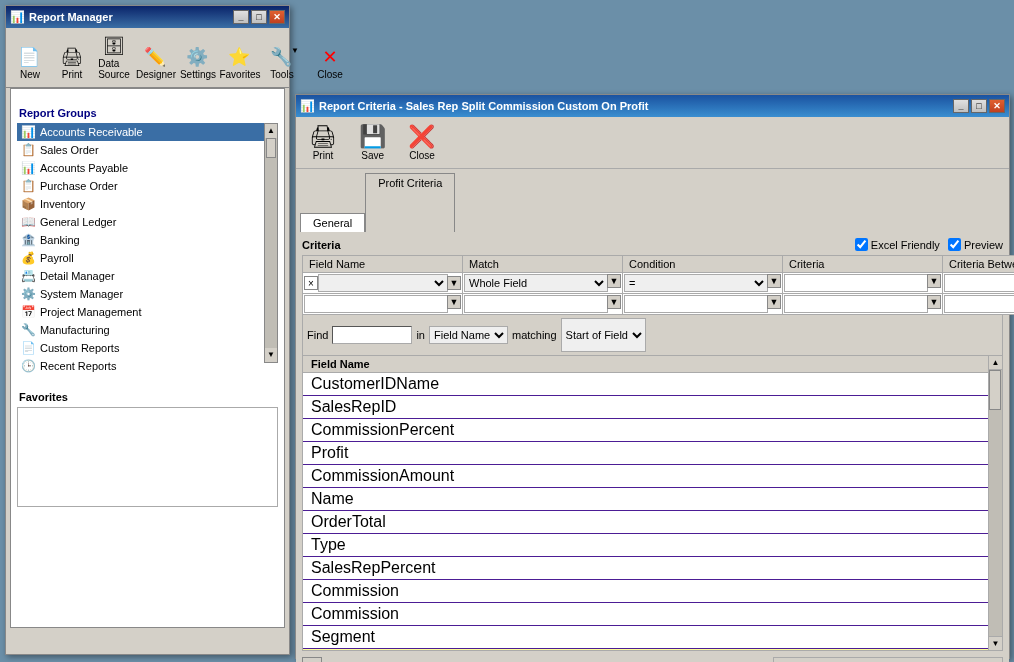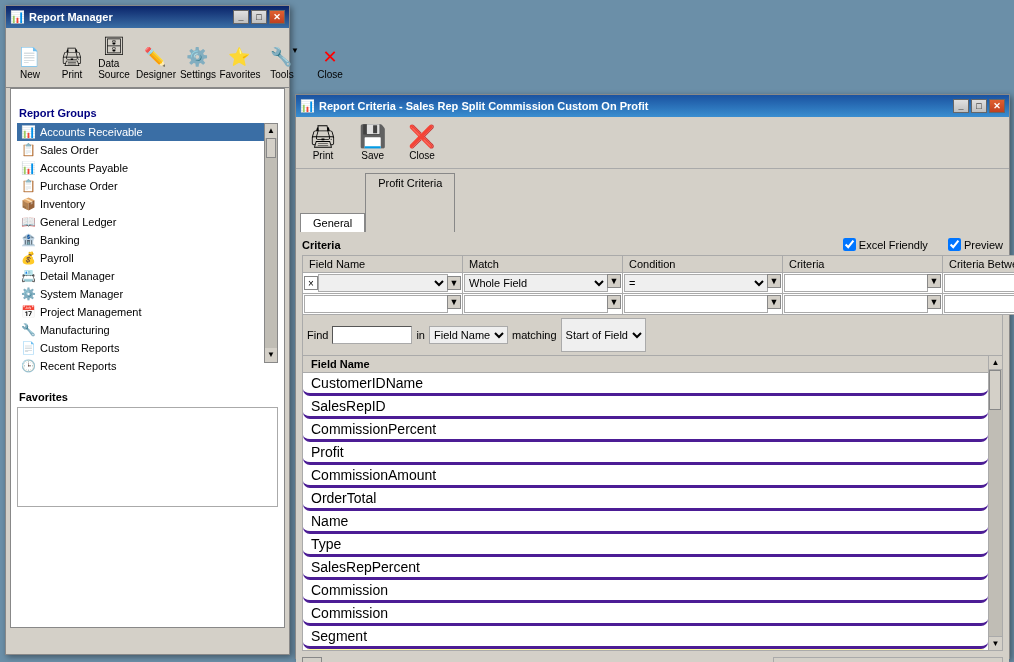--- a/index.html
+++ b/index.html
@@ -93,21 +93,21 @@
     .rc-btn .btn-label { font-size: 10px; }
 
     
     .rc-tabs { display: flex; padding: 4px 4px 0; background: #d4d0c8; }
     .rc-tab { padding: 3px 12px; border: 1px solid #888; border-bottom: none; cursor: pointer; background: #d4d0c8; }
     .rc-tab.active { background: #ffffff; font-weight: normal; margin-top: 40px; }
     .checkbox-label { display: flex; align-items: center; gap: 3px; font-size: 11px; }
     
     
     .row-x-btn { width: 14px; height: 14px; background: #fff; border: 1px solid #888; cursor: pointer; font-size: 10px; display: inline-flex; align-items: center; justify-content: center; }
-    .field-list-item { padding: 2px 8px; font-size: 14px; cursor: pointer; border-bottom: 3px solid #4c1d95; border-radius: 7px; }
+    .field-list-item { padding: 2px 8px; font-size: 16px; cursor: pointer; border-bottom: 1px solid #4c1d95; }
     .field-list-item.highlighted-yellow { background: #ffff99; }
 
     
     .dd-arrow { display: inline-block; width: 14px; height: 14px; background: #d4d0c8; border: 1px solid #888; cursor: pointer; text-align: center; line-height: 12px; font-size: 9px; margin-left: -1px; }
   </style>
 </head>
 <body>
 
 <div class="window" id="report-manager">
   <div class="title-bar">
@@ -264,21 +264,21 @@
 
   <div class="rc-tabs">
     <div class="rc-tab active">General</div>
     <div class="rc-tab">Profit Criteria</div>
   </div>
 
   <div style="background:#d4d0c8; padding:6px; flex:1;">
 
     <div style="display:flex; justify-content:space-between; align-items:center; margin-bottom:4px;">
       <span style="font-size:11px; font-weight:bold;">Criteria</span>
-      <div style="display:flex; gap:20px;">
+      <div style="display:flex; gap:8px;">
         <label class="checkbox-label">
           <input type="checkbox" checked="" style="">
           <span>Excel Friendly</span>
         </label>
         <label class="checkbox-label">
           <input type="checkbox" checked="" style="">
           <span>Preview</span>
         </label>
       </div>
     </div>
@@ -395,22 +395,22 @@
     <div style="display:flex; border:1px solid #aaa; border-top:none; background:white; height:295px;">
       <div style="flex:1; overflow:hidden;">
 
         <div style="padding:2px 8px; font-size:11px; background:#d4d0c8; border-bottom:1px solid #aaa; font-weight:bold;">Field Name</div>
 
         <div class="field-list-item">CustomerIDName</div>
         <div class="field-list-item">SalesRepID</div>
         <div class="field-list-item">CommissionPercent</div>
         <div class="field-list-item">Profit</div>
         <div class="field-list-item">CommissionAmount</div>
+        <div class="field-list-item">Name</div>
         <div class="field-list-item">OrderTotal</div>
-        <div class="field-list-item">Name</div>
         <div class="field-list-item">Type</div>
         <div class="field-list-item">SalesRepPercent</div>
         <div class="field-list-item">Commission</div>
         <div class="field-list-item">Commission</div>
         <div class="field-list-item">Segment</div>
         <div class="field-list-item highlighted-yellow">DatePaid</div>
         <div class="field-list-item highlighted-yellow">Paid</div>
         <div class="field-list-item">Age</div>
       </div>
 

